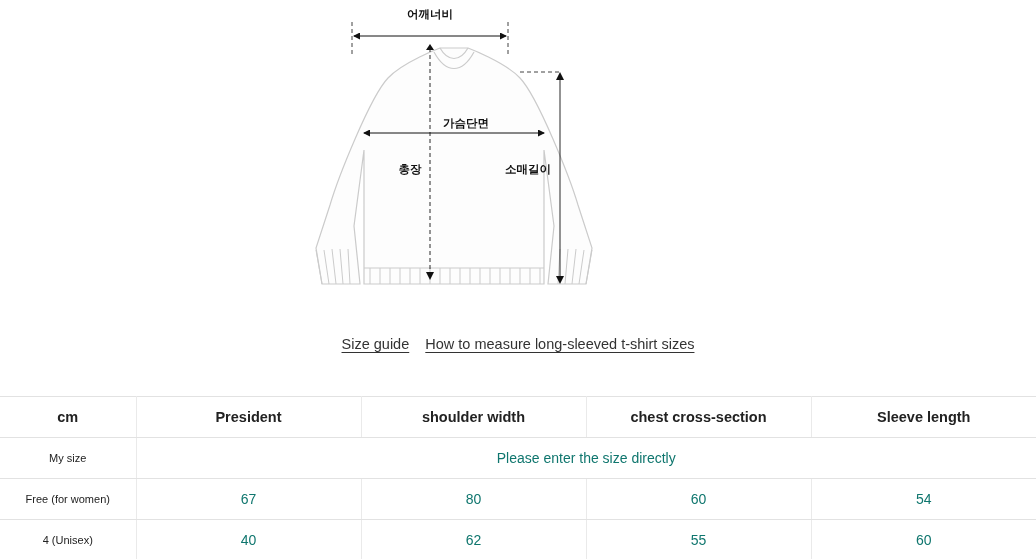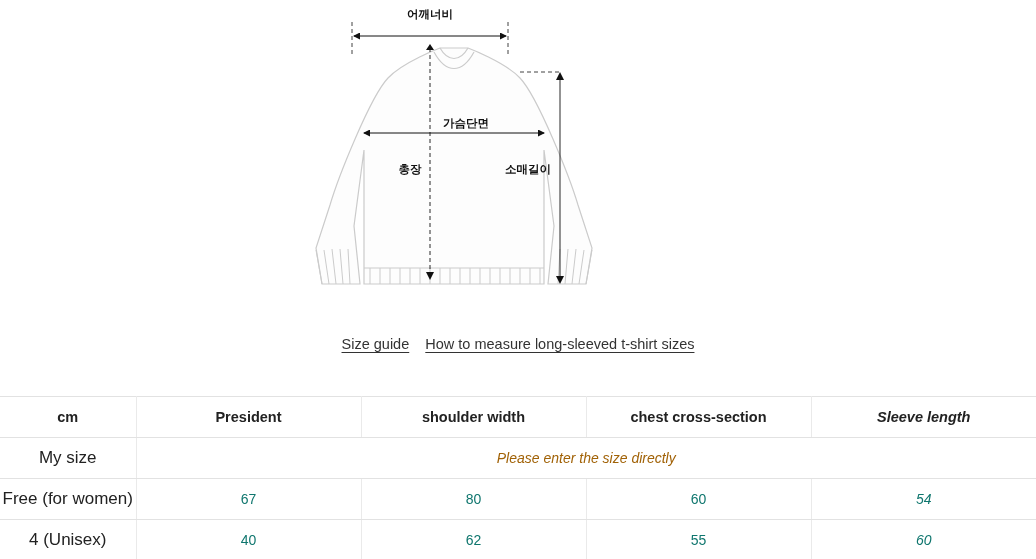--- a/index.html
+++ b/index.html
@@ -72,41 +72,40 @@
     font-weight: normal;
   }
   .size-table tr th:first-child,
   .size-table tr td:first-child {
     border-left: none;
     margin-left: 32px;
   }
   .size-table tr th:last-child,
   .size-table tr td:last-child {
     border-right: none;
-    font-style: italic;
   }
   .size-table thead th {
     font-weight: bold;
     color: #222222;
     font-size: 14.5px;
   }
   .col-first { width: 136px; }
   .col-rest  { width: 225px; }
 
   .row-label {
     font-weight: bold;
     color: #222222;
-    font-size: 17px;
+    font-size: 11px;
   }
   .cell-value {
     color: #0f766e;
     font-size: 14px;
   }
   .cell-input {
-    color: #a16207;
+    color: #0f766e;
     font-size: 14px;
   }
 </style>
 </head>
 <body>
 
 <div class="page">
 
   <div class="diagram-wrap">
     <svg class="diagram-svg" width="420" height="310" viewBox="0 0 420 310">

